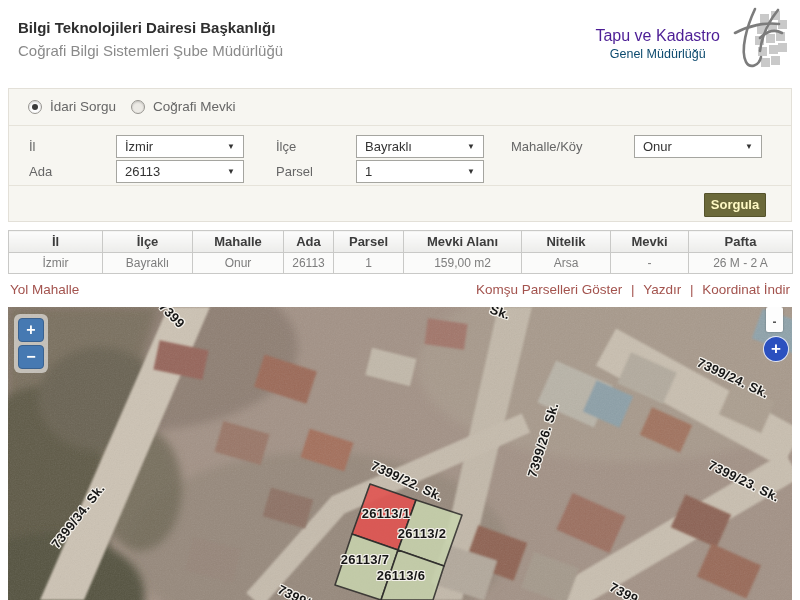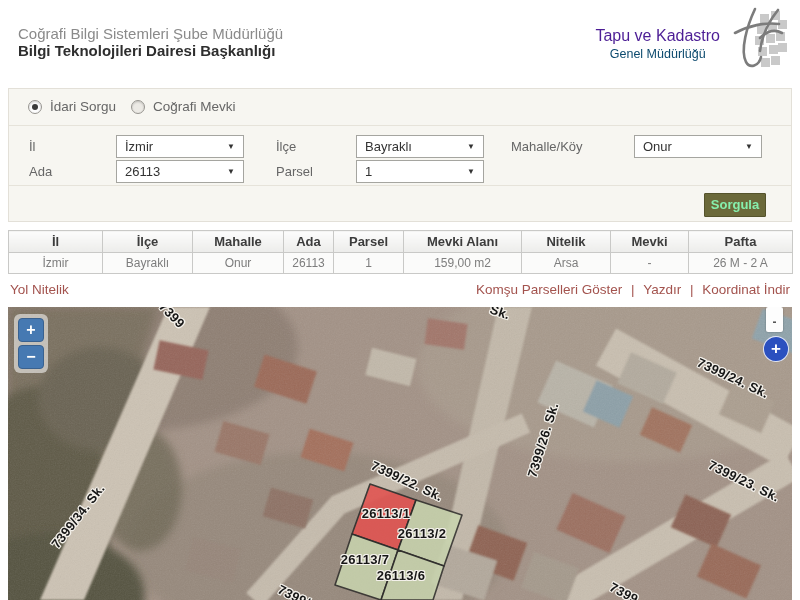--- a/index.html
+++ b/index.html
@@ -30,21 +30,21 @@
   .rdot.off { background:#eceae5; }
   .flabel { position:absolute; font-size:13px; color:#666; }
   .select { position:absolute; width:128px; height:23px; background:#fff;
             border:1px solid #a5a5a0; font-size:13px; color:#333;
             display:flex; align-items:center; padding:0 8px; cursor:pointer; }
   .sel-val { flex:1; white-space:nowrap; overflow:hidden; }
   .sel-arrow { font-size:8px; color:#333; }
   #form-divider2 { position:absolute; left:0; top:96px; width:100%; height:0;
                    border-top:1px solid #e6e3da; }
   #sorgula-btn { position:absolute; left:695px; top:104px; width:62px; height:24px;
-                 background:#6b693a; color:#86efac; font-size:13px; font-weight:bold;
+                 background:#6b693a; color:#fef9c3; font-size:13px; font-weight:bold;
                  border:1px solid #55532c; text-align:center; line-height:22px;
                  cursor:pointer; border-radius:1px; }
 
   
   #results-table { position:absolute; left:8px; top:230px; width:784px;
                    border-collapse:collapse; table-layout:fixed; }
   #results-table th { border:1px solid #c9c9c7; height:22px; font-size:13px; font-weight:bold;
                       color:#3c3c3c; background:linear-gradient(#fcfcfc,#ececea);
                       text-align:center; }
   #results-table td { border:1px solid #c9c9c7; height:21px; font-size:12px; color:#7d7d7d;
@@ -80,22 +80,22 @@
                      color:#555; line-height:10px; }
   #expand-btn { position:absolute; right:3px; top:29px; width:26px; height:26px;
                 border-radius:50%; background:#2b50bf; border:1px solid rgba(255,255,255,.85);
                 color:#fff; font-size:17px; font-weight:bold; text-align:center;
                 line-height:24px; cursor:pointer; }
 </style>
 </head>
 <body>
 
 <div id="header-left">
+  <div id="page-title">Bilgi Teknolojileri Dairesi Başkanlığı</div>
   <div id="page-subtitle">Coğrafi Bilgi Sistemleri Şube Müdürlüğü</div>
-  <div id="page-title">Bilgi Teknolojileri Dairesi Başkanlığı</div>
 </div>
 <div id="header-right">
   <div id="org-name">Tapu ve Kadastro</div>
   <div id="org-subname">Genel Müdürlüğü</div>
 </div>
 <svg id="logo" width="64" height="66" viewBox="0 0 64 66">
   <g fill="#c9c9c9">
     <rect x="36" y="8" width="9" height="9"></rect>
       <rect x="47" y="5" width="9" height="9"></rect>
     <rect x="33" y="19" width="9" height="9"></rect>
@@ -196,21 +196,21 @@
     <td>1</td>
     <td>159,00 m2</td>
     <td>Arsa</td>
     <td>-</td>
     <td>26 M - 2 A</td>
   </tr>
 </tbody>
   </table>
 
 <div id="links-row">
-  <span id="left-link">Yol Nitelik</span>
+  <span id="left-link">Yol Mahalle</span>
   <span id="right-links">
     <span class="rlink">Komşu Parselleri Göster</span>
     <span class="lsep">|</span>
     <span class="rlink">Yazdır</span>
     <span class="lsep">|</span>
     <span class="rlink">Koordinat İndir</span>
   </span>
 </div>
 
 <div id="map">

